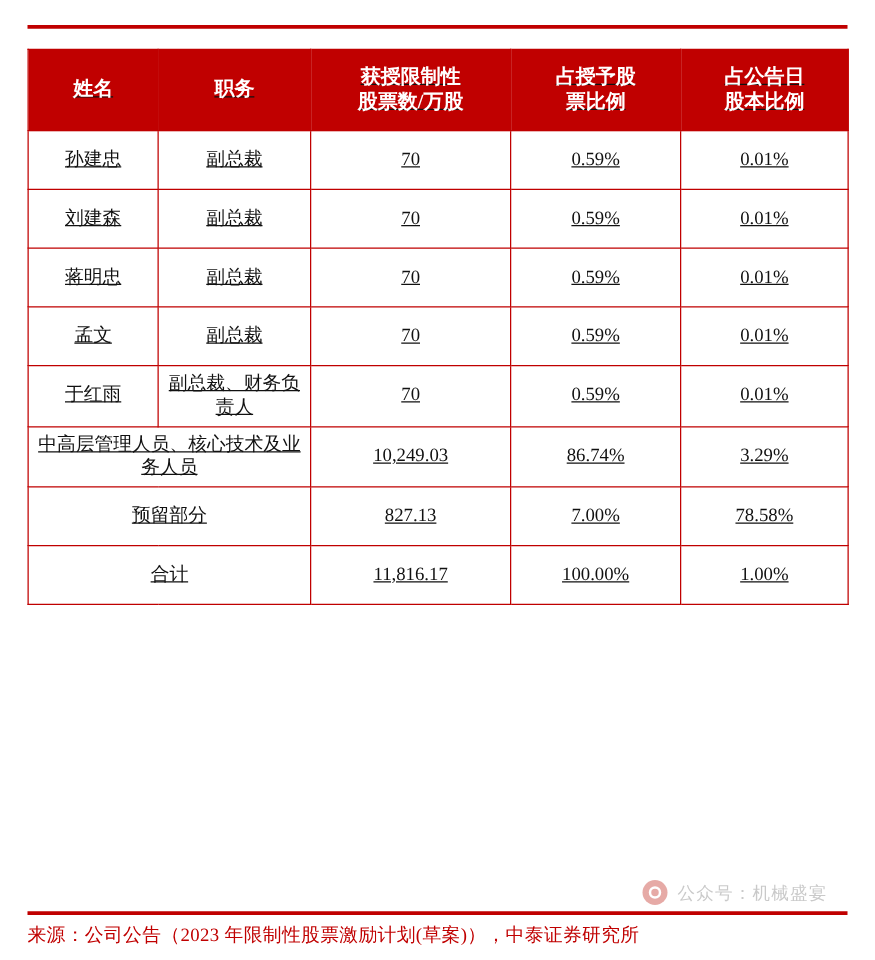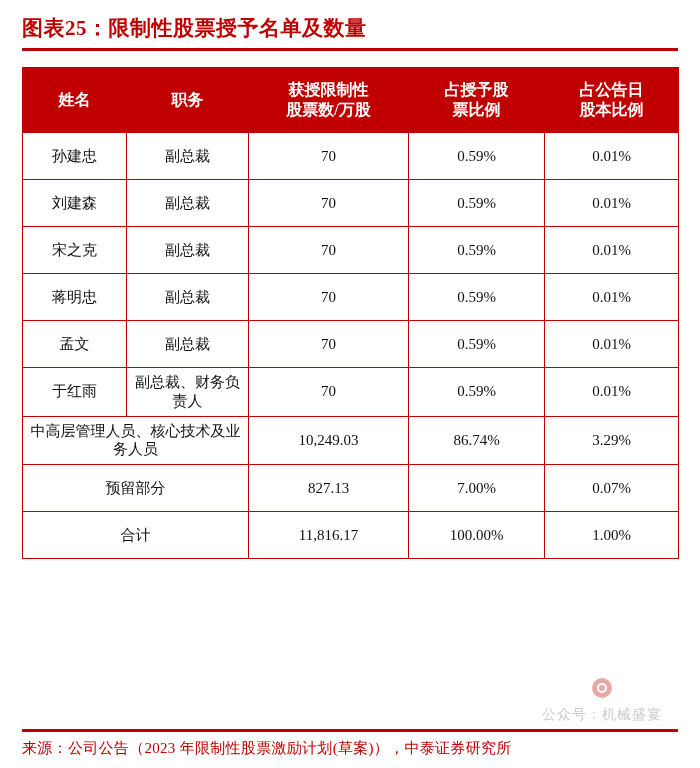--- a/index.html
+++ b/index.html
@@ -45,20 +45,21 @@
   }
   
   .table-wrap {
     margin-top: 10px;
   }
   table.grant-table {
     border-collapse: collapse;
     width: 656px;
     table-layout: fixed;
     font-size: 15px;
+    text-decoration: underline;
   }
   table.grant-table th,
   table.grant-table td {
     border: 1px solid #C00000;
     text-align: center;
     vertical-align: middle;
     padding: 5px 4px;
     line-height: 1.25;
   }
   table.grant-table thead th {
@@ -108,25 +109,24 @@
     color: #C00000;
     letter-spacing: 0.3px;
     white-space: nowrap;
   }
   
   .watermark {
     position: absolute;
     right: 38px;
     bottom: 44px;
     display: flex;
-    align-items: center;
+    align-items: flex-end;
     gap: 8px;
     opacity: 0.45;
     pointer-events: none;
-    flex-direction: column;
   }
   .wm-logo {
     width: 20px;
     height: 20px;
     border-radius: 50%;
     background: #C9443C;
     position: relative;
     flex: none;
   }
   .wm-logo::after {
@@ -147,21 +147,20 @@
     letter-spacing: 1px;
     white-space: nowrap;
   }
 </style>
 </head>
 <body>
 
 <div class="page">
 
   <div class="title-block">
-    <div class="title-text">图表25：限制性股票授予名单及数量</div>
     <div class="title-rule"></div>
   </div>
 
   <div class="table-wrap">
     <table class="grant-table">
       <colgroup>
         <col class="col-name">
         <col class="col-role">
         <col class="col-shares">
         <col class="col-grantpct">
@@ -198,27 +197,20 @@
           <td>0.01%</td>
         </tr>
         <tr>
           <td class="name-cell">刘建森</td>
           <td class="name-cell">副总裁</td>
           <td>70</td>
           <td>0.59%</td>
           <td>0.01%</td>
         </tr>
         <tr>
-          <td class="name-cell">宋之克</td>
-          <td class="name-cell">副总裁</td>
-          <td>70</td>
-          <td>0.59%</td>
-          <td>0.01%</td>
-        </tr>
-        <tr>
           <td class="name-cell">蒋明忠</td>
           <td class="name-cell">副总裁</td>
           <td>70</td>
           <td>0.59%</td>
           <td>0.01%</td>
         </tr>
         <tr>
           <td class="name-cell">孟文</td>
           <td class="name-cell">副总裁</td>
           <td>70</td>
@@ -235,21 +227,21 @@
         <tr>
           <td class="wide-name" colspan="2">中高层管理人员、核心技术及业务人员</td>
           <td>10,249.03</td>
           <td>86.74%</td>
           <td>3.29%</td>
         </tr>
         <tr>
           <td class="wide-name" colspan="2">预留部分</td>
           <td>827.13</td>
           <td>7.00%</td>
-          <td>0.07%</td>
+          <td>78.58%</td>
         </tr>
         <tr>
           <td class="wide-name" colspan="2">合计</td>
           <td>11,816.17</td>
           <td>100.00%</td>
           <td>1.00%</td>
         </tr>
       </tbody>
     </table>
   </div>

